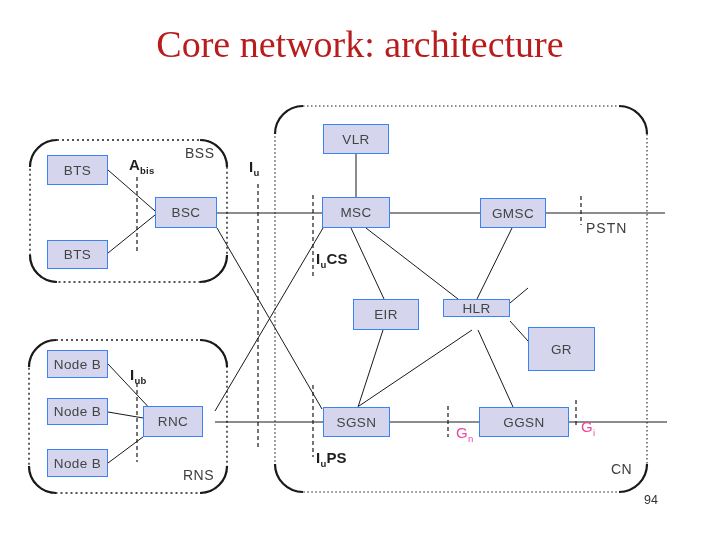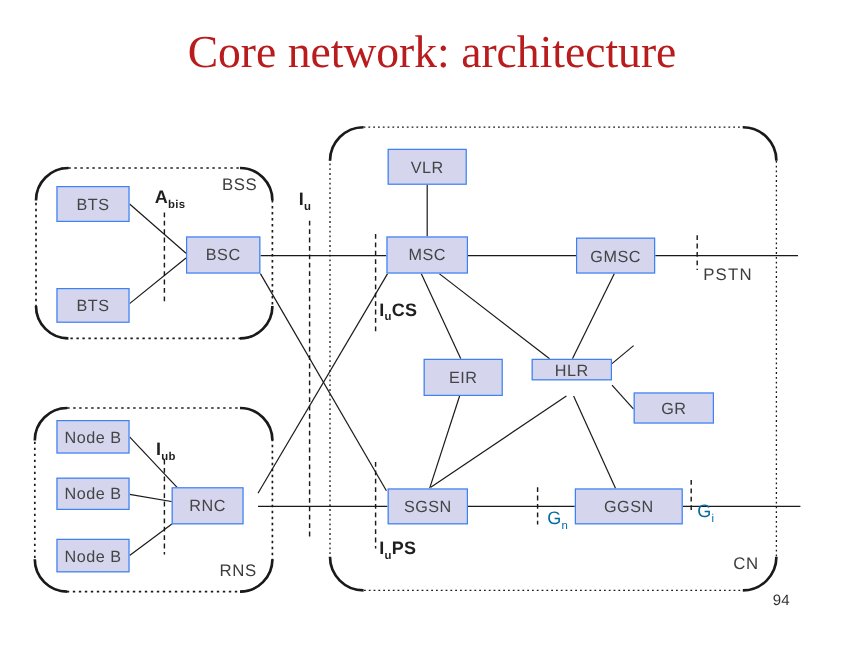--- a/index.html
+++ b/index.html
@@ -23,21 +23,21 @@
     font-size: 13.5px; color: #444; letter-spacing: 0.4px;
     box-sizing: border-box;
   }
   .glabel {
     position: absolute; font-size: 14px; color: #3d3d3d; letter-spacing: 0.5px;
   }
   .iface {
     position: absolute; font-size: 15px; color: #1f1f1f; font-weight: bold;
     letter-spacing: 0.2px; white-space: nowrap;
   }
-  .iface.light { font-weight: normal; color: #0369a1; }
+  .iface.light { font-weight: normal; color: #ec4899; }
   .iface sub { font-size: 9.5px; }
   #pstn-label { position: absolute; font-size: 14px; color: #3d3d3d; letter-spacing: 1px; }
   #page-num { position: absolute; left: 636px; top: 493px; width: 30px; text-align: center;
               font-size: 12.5px; color: #333; }
 </style>
 </head>
 <body>
 
 <div id="slide">
 
@@ -104,21 +104,21 @@
   </svg>
 
   <div class="node" style="left:47px;top:155px;width:61px;height:30px">BTS</div>
   <div class="node" style="left:47px;top:240px;width:61px;height:29px">BTS</div>
   <div class="node" style="left:155px;top:197px;width:62px;height:31px">BSC</div>
   <div class="node" style="left:323px;top:124px;width:66px;height:30px">VLR</div>
   <div class="node" style="left:322px;top:197px;width:68px;height:31px">MSC</div>
   <div class="node" style="left:480px;top:198px;width:66px;height:30px">GMSC</div>
   <div class="node" style="left:353px;top:299px;width:66px;height:31px">EIR</div>
   <div class="node" style="left:443px;top:299px;width:67px;height:18px">HLR</div>
-  <div class="node" style="left:528px;top:327px;width:67px;height:26px">GR</div>
+  <div class="node" style="left:528px;top:327px;width:67px;height:44px">GR</div>
   <div class="node" style="left:47px;top:350px;width:61px;height:28px">Node B</div>
   <div class="node" style="left:47px;top:398px;width:61px;height:27px">Node B</div>
   <div class="node" style="left:47px;top:449px;width:61px;height:28px">Node B</div>
   <div class="node" style="left:143px;top:406px;width:60px;height:31px">RNC</div>
   <div class="node" style="left:323px;top:407px;width:67px;height:30px">SGSN</div>
   <div class="node" style="left:479px;top:407px;width:90px;height:30px">GGSN</div>
 
   <div class="glabel" style="left:185px;top:145px">BSS</div>
   <div class="glabel" style="left:183px;top:467px">RNS</div>
   <div class="glabel" style="left:611px;top:461px">CN</div>

